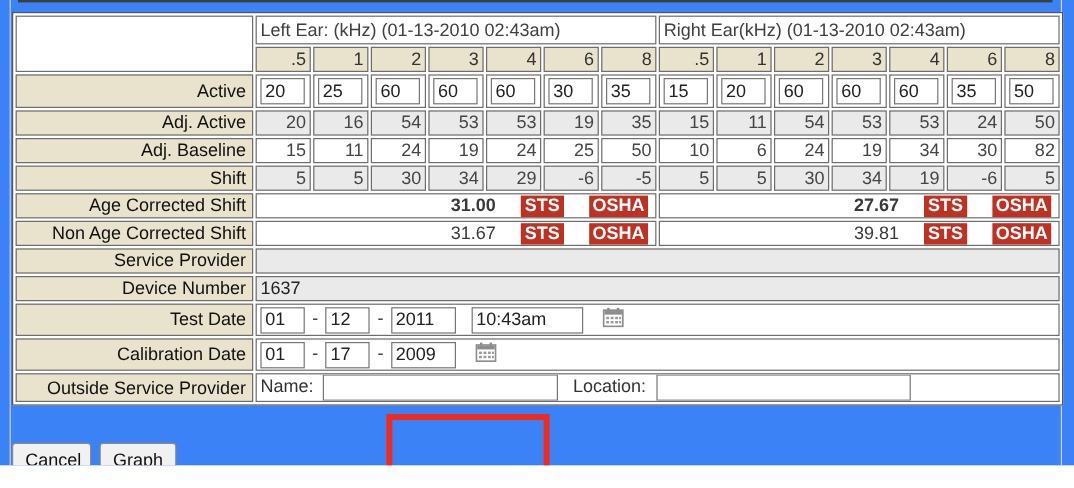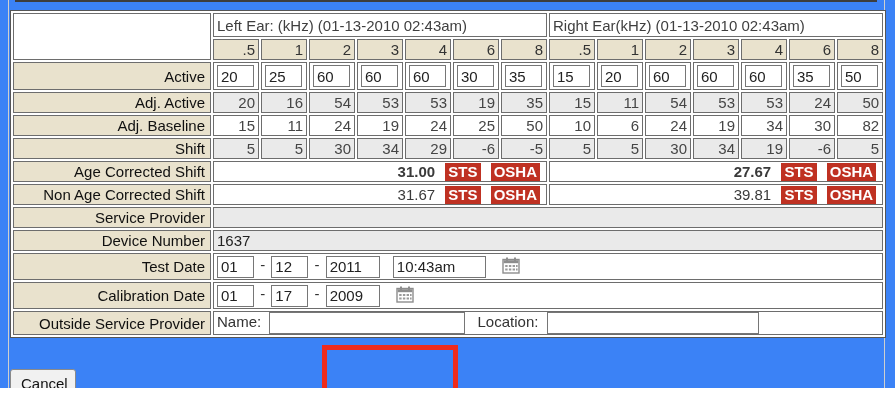--- a/index.html
+++ b/index.html
@@ -23,21 +23,21 @@
   td.num  { text-align: right; color: #454545; height: 21px; }
   td.greybg { background: #eaeaea; }
   td.whitebg { background: #ffffff; }
   td.merged { text-align: right; height: 21px; color: #3a3a3a; padding-right: 6px; }
   td.wide { height: 21px; }
   td.daterow { height: 27px; background: #fff; }
   td.outside { height: 24px; background: #fff; color: #333; }
 
   .bold { font-weight: bold; }
   .badge { display: inline-block; background: #bf3122; color: #fff; font-weight: bold;
-    padding: 0 3px; margin-left: 6px; line-height: 18px; }
+    padding: 0 3px; margin-left: 17px; line-height: 18px; }
 
   input.ti { border: 1px solid #767676; background: #fff; color: #222;
     font-family: "Liberation Sans", sans-serif; font-size: 15px;
     height: 22px; padding: 1px 3px; vertical-align: middle; }
   .w-cell { width: 37px; }
   .w-mm { width: 37px; }
   .w-yyyy { width: 54px; }
   .w-time { width: 93px; margin-left: 9px; }
   .w-name { width: 196px; margin-left: 4px; }
   .w-loc { width: 212px; margin-left: 4px; }
@@ -268,16 +268,17 @@
         <input class="ti w-name" value="" style="">
         <span style="margin-left:8px;text-align:right;">Location:</span>
         <input class="ti w-loc" value="" style="">
       </td>
     </tr>
   </tbody>
     </table>
 
   <div class="button-bar">
     <button class="btn btn-cancel">Cancel</button>
+    <button class="btn btn-graph">Graph</button>
   </div>
 
   <div class="annotation-box"></div>
 </div>
 
 </body></html>

